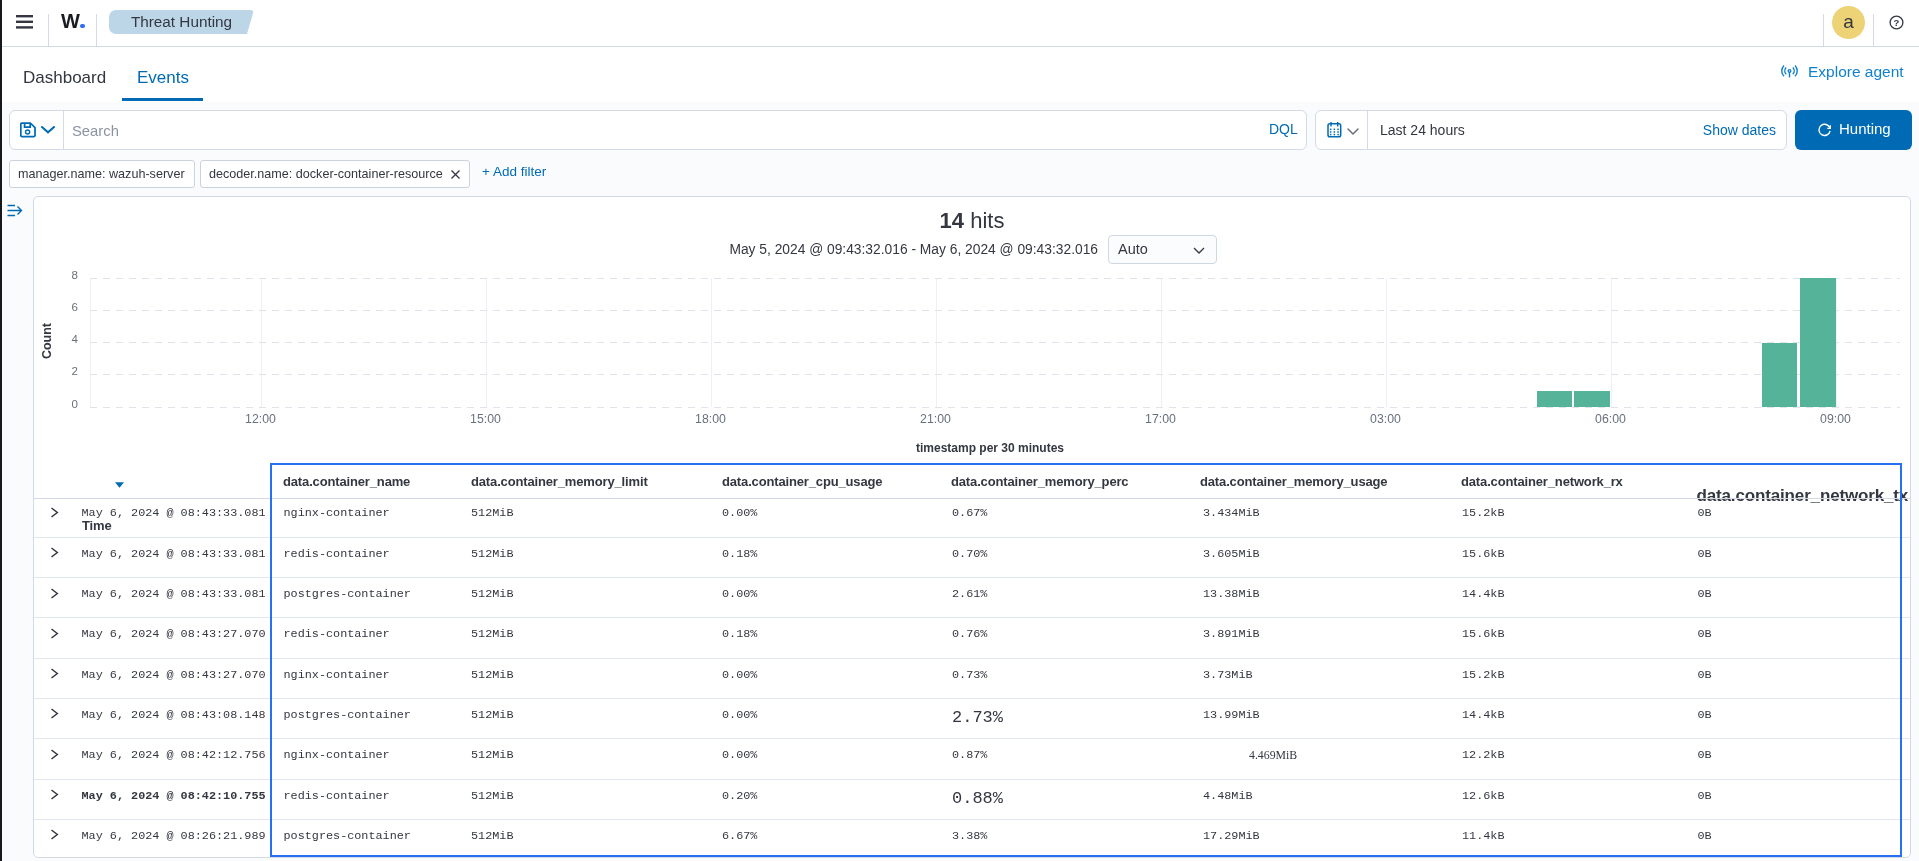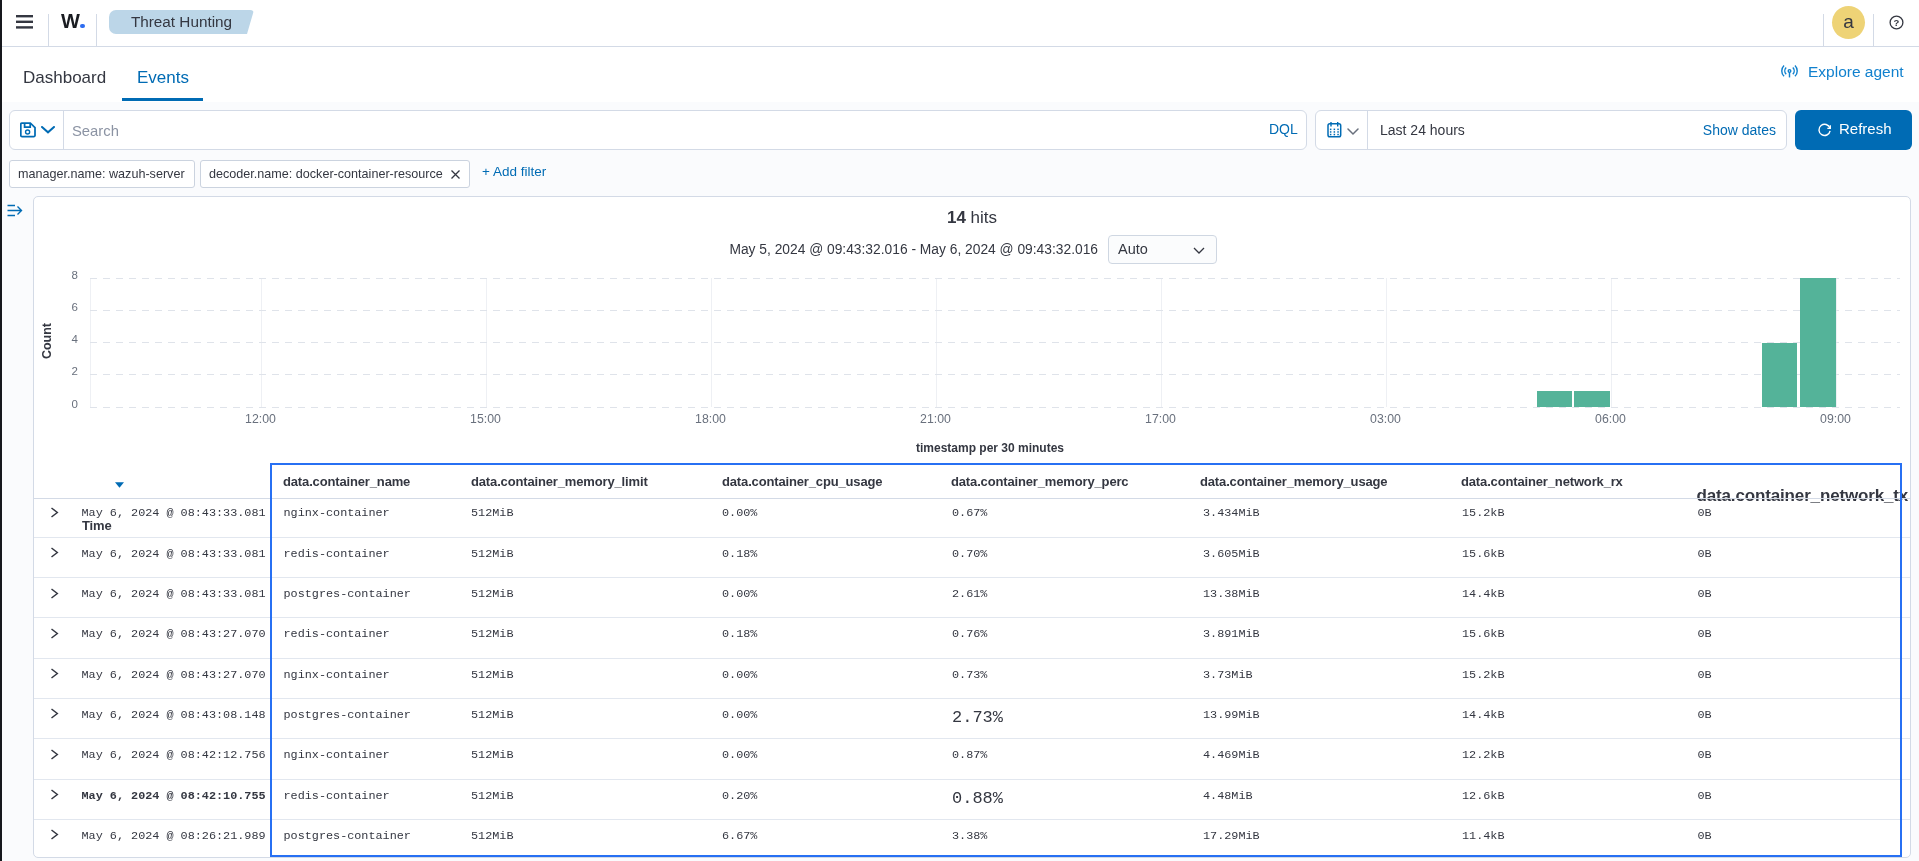--- a/index.html
+++ b/index.html
@@ -92,38 +92,38 @@
   </div>
   <div class="abs" style="left:64px;top:10.5px;font-size:14px;color:#343741;">Last 24 hours</div>
   <div class="abs" style="right:10px;top:10.5px;font-size:14px;color:#006BB4;">Show dates</div>
 </div>
 
 <div class="abs" style="left:1795px;top:110px;width:117px;height:40px;background:#006BB4;border-radius:6px;color:#fff;">
   <svg class="abs" style="left:22px;top:12px;" width="15" height="15" viewBox="0 0 16 16" fill="none" stroke="#fff" stroke-width="1.5">
     <path d="M13.8 6.5 A6 6 0 1 0 14 9.5"></path>
     <path d="M14.2 3.5 v3.2 h-3.2" stroke-width="1.4"></path>
   </svg>
-  <div class="abs" style="left:44px;top:9.5px;font-size:15px;">Refresh</div>
+  <div class="abs" style="left:44px;top:9.5px;font-size:15px;">Hunting</div>
 </div>
 
 <div class="abs" style="left:9px;top:160px;height:28px;background:#fff;border:1px solid #cbd3df;border-radius:3px;font-size:12.6px;line-height:26px;padding:0 9px 0 8px;color:#343741;">manager.name: wazuh-server</div>
 <div class="abs" style="left:200px;top:160px;height:28px;background:#fff;border:1px solid #cbd3df;border-radius:3px;font-size:12.6px;line-height:26px;padding:0 26px 0 8px;color:#343741;">decoder.name: docker-container-resource
   <svg class="abs" style="right:8px;top:8px;" width="11" height="11" viewBox="0 0 11 11" fill="none" stroke="#343741" stroke-width="1.3">
     <path d="M1.5 1.5 L9.5 9.5 M9.5 1.5 L1.5 9.5"></path>
   </svg>
 </div>
 <div class="abs" style="left:482px;top:164px;font-size:13.5px;color:#006BB4;">+ Add filter</div>
 
 <svg class="abs" style="left:7px;top:204px;" width="16" height="13" viewBox="0 0 16 13" fill="none" stroke="#006BB4" stroke-width="1.5">
   <path d="M0.5 1.5 h7.5 M0.5 6.5 h7.5 M0.5 11.5 h7.5"></path>
   <path d="M10.5 2.5 L14.5 6.5 L10.5 10.5 M14.5 6.5 H8" stroke-width="1.4"></path>
 </svg>
 
 <div class="abs" id="panel" style="left:33px;top:196px;width:1878px;height:662px;background:#fff;border:1px solid #d3dae6;border-radius:5px;overflow:hidden;">
-  <div class="abs" style="left:0;top:10.5px;width:1876px;text-align:center;font-size:17px;color:#343741;"><b>14</b> hits</div>
+  <div class="abs" style="left:0;top:10.5px;width:1876px;text-align:center;font-size:22px;color:#343741;"><b>14</b> hits</div>
   <div class="abs" style="left:0;top:44.5px;width:1064px;text-align:right;font-size:13.8px;color:#343741;">May 5, 2024 @ 09:43:32.016 - May 6, 2024 @ 09:43:32.016</div>
 
   <div class="abs" style="left:1074px;top:38px;width:109px;height:29px;background:#fbfcfd;border:1px solid #cfd7e2;border-radius:4px;padding-left:13px;">
     <div class="abs" style="left:9px;top:5px;font-size:14.5px;color:#343741;">Auto</div>
     <svg class="abs" style="right:11px;top:11px;" width="12" height="8" viewBox="0 0 12 8" fill="none" stroke="#343741" stroke-width="1.3">
       <path d="M1 1 L6 6 L11 1"></path>
     </svg>
   </div>
 
   <div id="chart">
@@ -249,21 +249,21 @@
 <div class="abs" style="left:1663.5px;top:510.9px;font-family:'Liberation Mono',monospace;font-size:11.8px;color:#343741;">0B</div>
 <div class="abs" style="left:0;top:542.4px;width:1876px;height:40.3px;border-bottom:1px solid #e2e7ef;"></div>
 <svg class="abs" style="left:16px;top:551.7px;" width="9" height="11" viewBox="0 0 9 11" fill="none" stroke="#343741" stroke-width="1.5">
         <path d="M1.5 1 L7.3 5.5 L1.5 10"></path>
       </svg>
 <div class="abs" style="left:47.5px;top:551.2px;font-family:'Liberation Mono',monospace;font-size:11.8px;color:#343741;">May 6, 2024 @ 08:42:12.756</div>
 <div class="abs" style="left:249.5px;top:551.2px;font-family:'Liberation Mono',monospace;font-size:11.8px;color:#343741;">nginx-container</div>
 <div class="abs" style="left:437px;top:551.2px;font-family:'Liberation Mono',monospace;font-size:11.8px;color:#343741;">512MiB</div>
 <div class="abs" style="left:688px;top:551.2px;font-family:'Liberation Mono',monospace;font-size:11.8px;color:#343741;">0.00%</div>
 <div class="abs" style="left:918px;top:551.2px;font-family:'Liberation Mono',monospace;font-size:11.8px;color:#343741;">0.87%</div>
-<div class="abs" style="left:1169px;top:551.2px;font-family:Liberation Mono, monospace;font-size:11.8px;color:#343741;">4.469MiB</div>
+<div class="abs" style="left:1215px;top:551.2px;font-family:Liberation Serif, serif;font-size:11.8px;color:#343741;">4.469MiB</div>
 <div class="abs" style="left:1428px;top:551.2px;font-family:'Liberation Mono',monospace;font-size:11.8px;color:#343741;">12.2kB</div>
 <div class="abs" style="left:1663.5px;top:551.2px;font-family:'Liberation Mono',monospace;font-size:11.8px;color:#343741;">0B</div>
 <div class="abs" style="left:0;top:582.7px;width:1876px;height:40.3px;border-bottom:1px solid #e2e7ef;"></div>
 <svg class="abs" style="left:16px;top:592.0px;" width="9" height="11" viewBox="0 0 9 11" fill="none" stroke="#343741" stroke-width="1.5">
         <path d="M1.5 1 L7.3 5.5 L1.5 10"></path>
       </svg>
 <div class="abs" style="left:47.5px;top:591.5px;font-family:'Liberation Mono',monospace;font-size:11.8px;color:#343741;font-weight:bold;">May 6, 2024 @ 08:42:10.755</div>
 <div class="abs" style="left:249.5px;top:591.5px;font-family:'Liberation Mono',monospace;font-size:11.8px;color:#343741;">redis-container</div>
 <div class="abs" style="left:437px;top:591.5px;font-family:'Liberation Mono',monospace;font-size:11.8px;color:#343741;">512MiB</div>
 <div class="abs" style="left:688px;top:591.5px;font-family:'Liberation Mono',monospace;font-size:11.8px;color:#343741;">0.20%</div>

